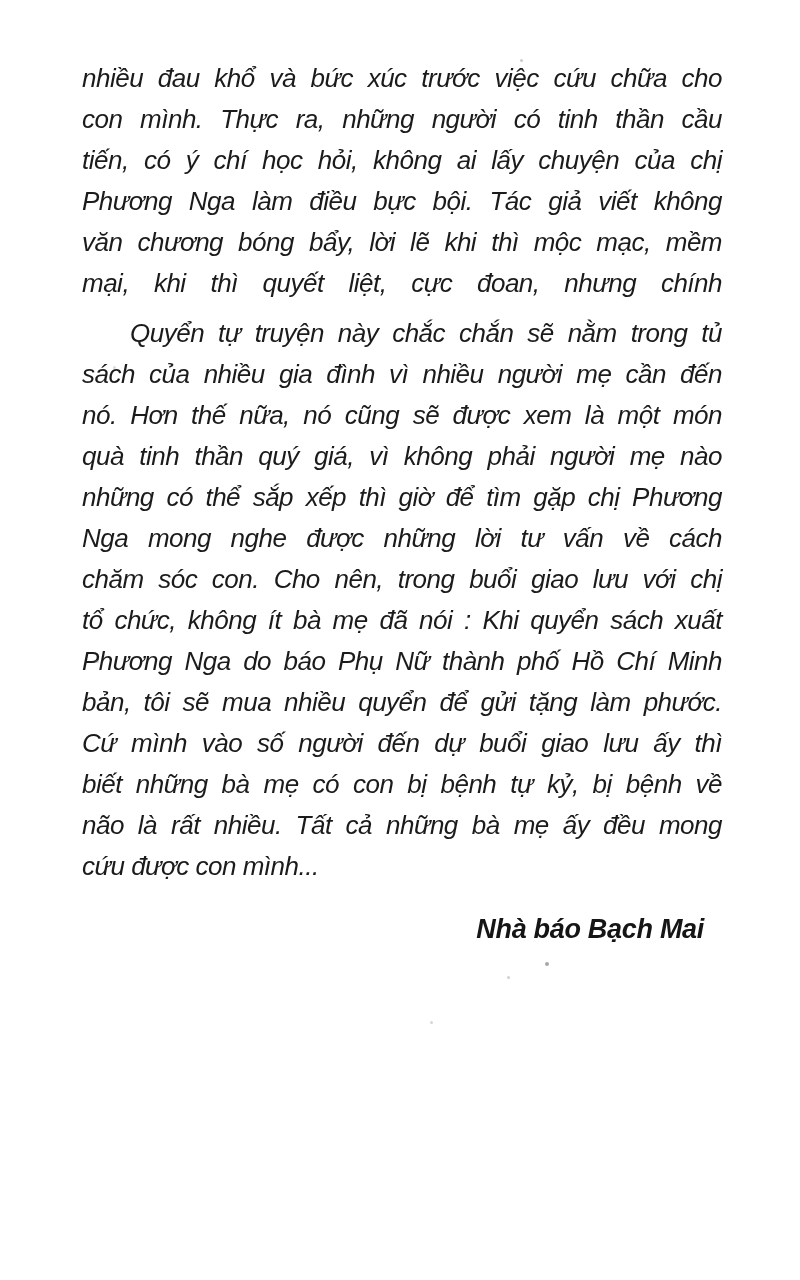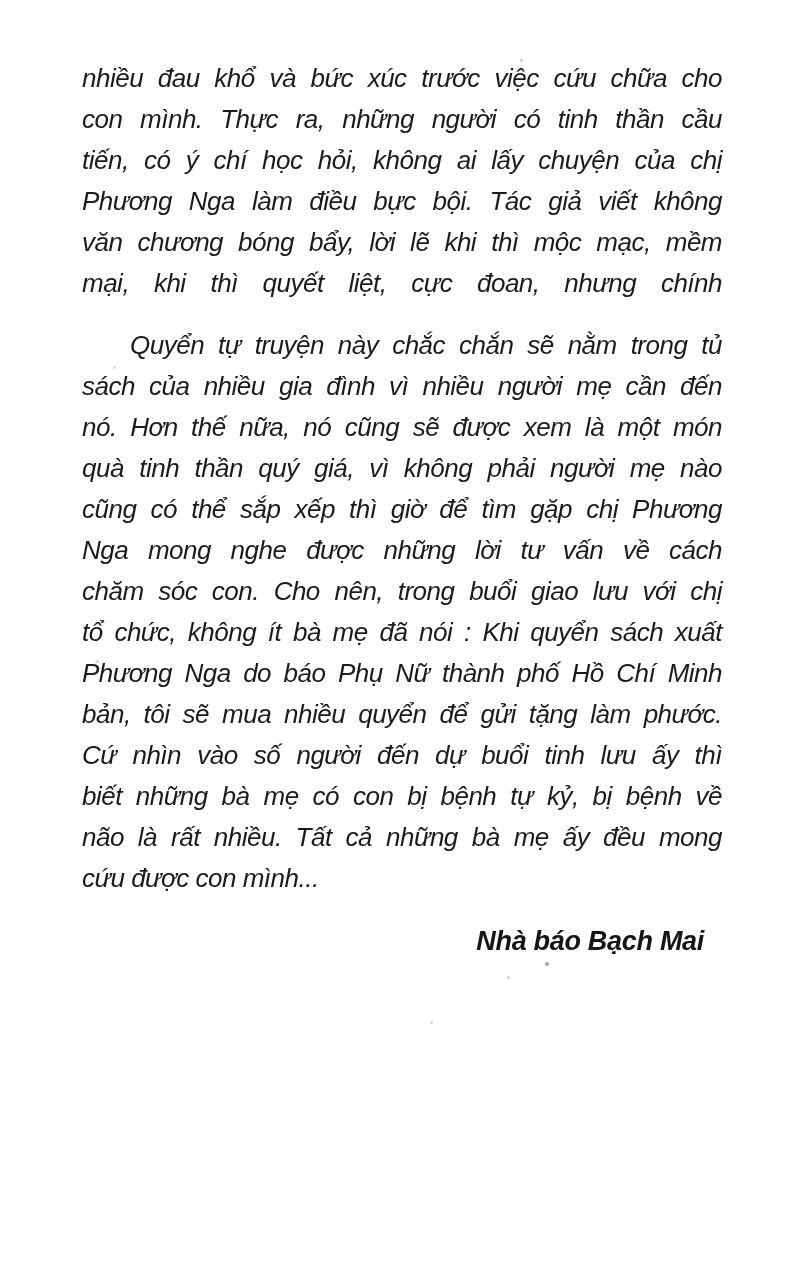--- a/index.html
+++ b/index.html
@@ -31,21 +31,21 @@
     text-align-last: justify;
     white-space: normal;
   }
   .line.indent {
     text-indent: 48px;
   }
   .line.short {
     text-align-last: left;
   }
   .para-2 {
-    margin-top: 21px;
+    margin-top: 9px;
   }
   .signature {
     margin-top: 22px;
     text-align: right;
     padding-right: 18px;
     font-style: italic;
     font-weight: bold;
     font-size: 27px;
     line-height: 41px;
     letter-spacing: -0.3px;
@@ -77,27 +77,27 @@
       <div class="line">Phương Nga làm điều bực bội. Tác giả viết không</div>
       <div class="line">văn chương bóng bẩy, lời lẽ khi thì mộc mạc, mềm</div>
       <div class="line">mại, khi thì quyết liệt, cực đoan, nhưng chính</div>
     </div>
 
     <div class="para-2">
       <div class="line indent">Quyển tự truyện này chắc chắn sẽ nằm trong tủ</div>
       <div class="line">sách của nhiều gia đình vì nhiều người mẹ cần đến</div>
       <div class="line">nó. Hơn thế nữa, nó cũng sẽ được xem là một món</div>
       <div class="line">quà tinh thần quý giá, vì không phải người mẹ nào</div>
-      <div class="line">cũng có thể sắp xếp thì giờ để tìm gặp chị Phương</div>
+      <div class="line">những có thể sắp xếp thì giờ để tìm gặp chị Phương</div>
       <div class="line">Nga mong nghe được những lời tư vấn về cách</div>
       <div class="line">chăm sóc con. Cho nên, trong buổi giao lưu với chị</div>
       <div class="line">tổ chức, không ít bà mẹ đã nói : Khi quyển sách xuất</div>
       <div class="line">Phương Nga do báo Phụ Nữ thành phố Hồ Chí Minh</div>
       <div class="line">bản, tôi sẽ mua nhiều quyển để gửi tặng làm phước.</div>
-      <div class="line">Cứ nhìn vào số người đến dự buổi tinh lưu ấy thì</div>
+      <div class="line">Cứ mình vào số người đến dự buổi giao lưu ấy thì</div>
       <div class="line">biết những bà mẹ có con bị bệnh tự kỷ, bị bệnh về</div>
       <div class="line">não là rất nhiều. Tất cả những bà mẹ ấy đều mong</div>
       <div class="line short">cứu được con mình...</div>
     </div>
 
     <div class="signature">Nhà báo Bạch Mai</div>
 
   </div>
 
   <div class="speck s1"></div>

